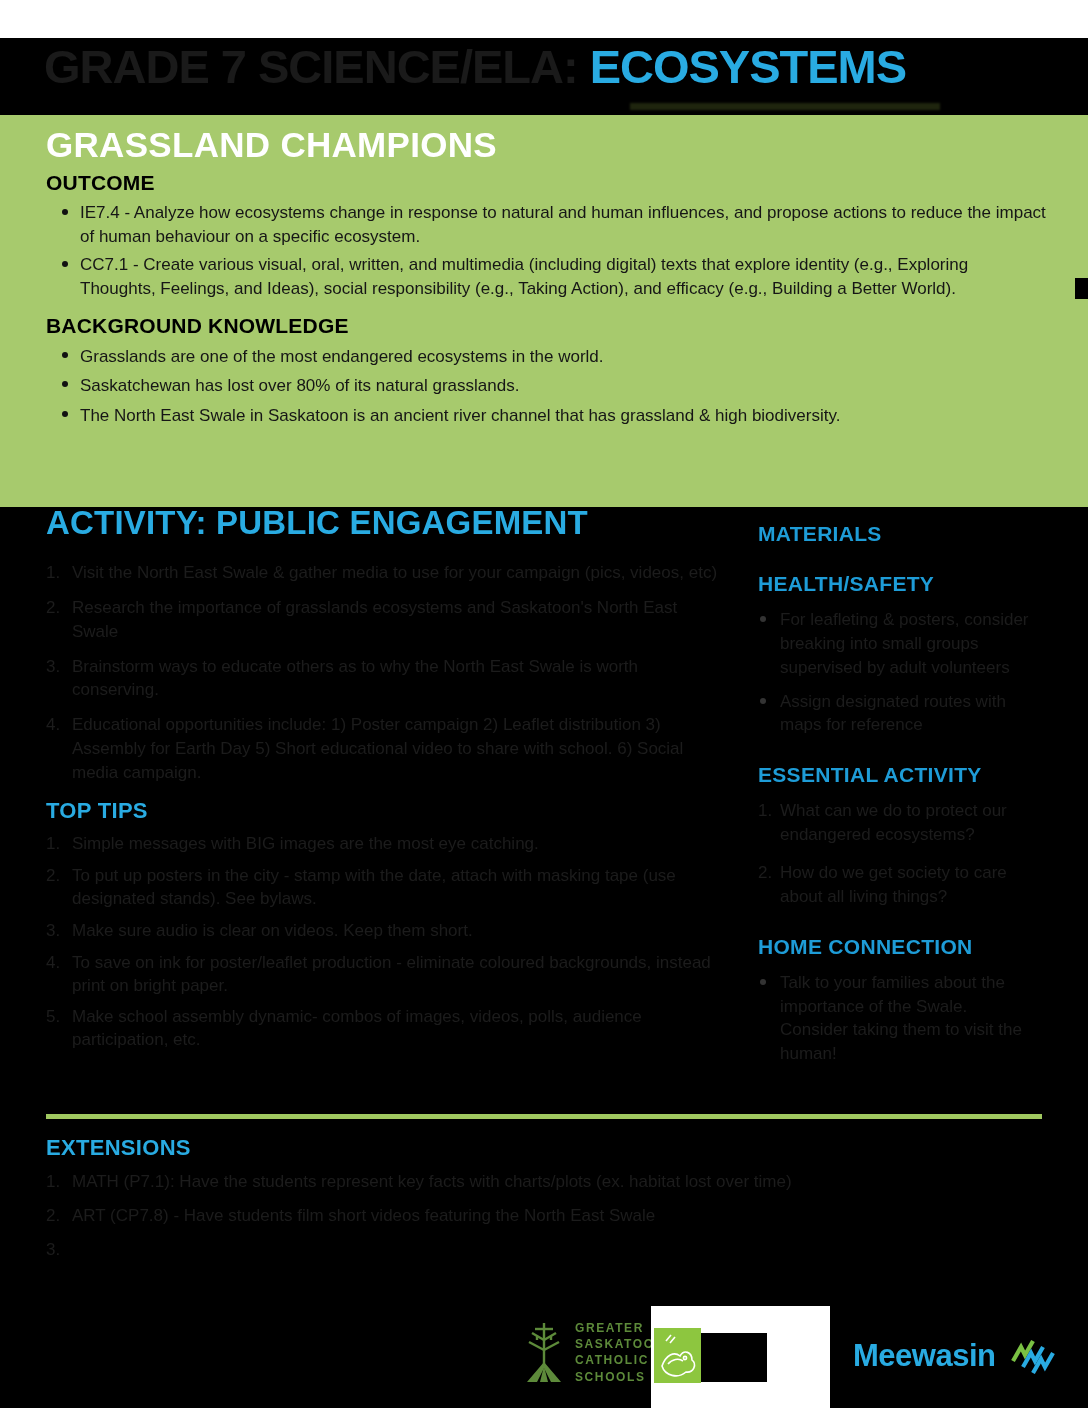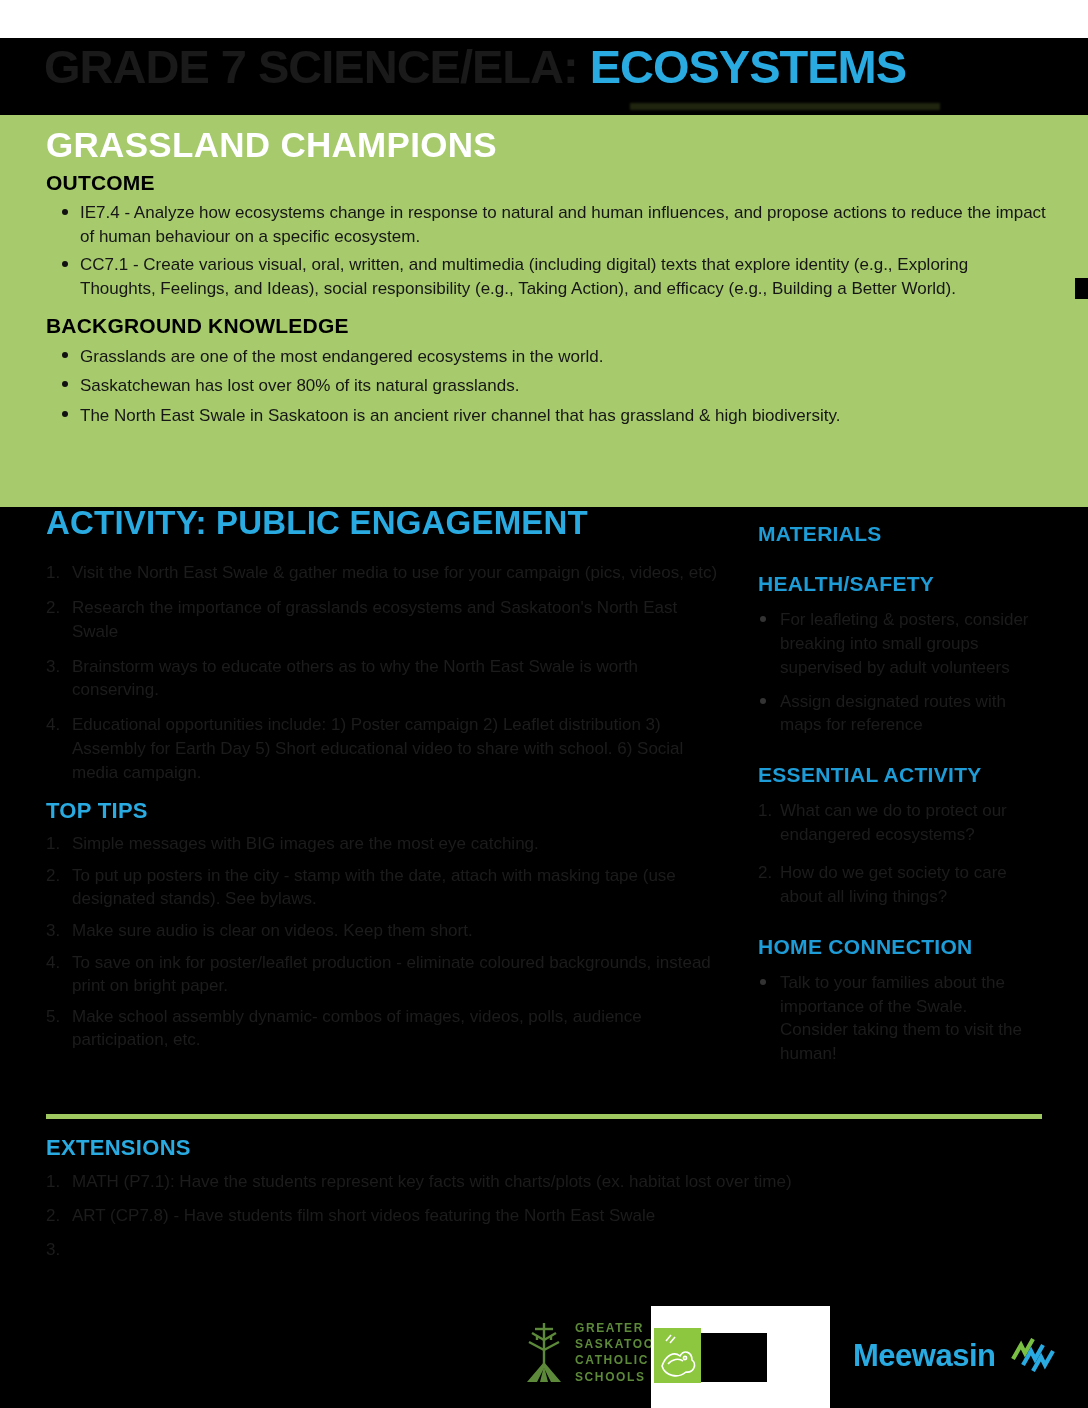--- a/index.html
+++ b/index.html
@@ -46,21 +46,21 @@
 
   .extensions { position:absolute; top:1136px; left:46px; width:1005px; }
   .extensions .num-item { margin-bottom:10px; line-height:1.4; }
 
   
   .gscs { position:absolute; left:522px; top:1320px; display:flex; align-items:flex-start; gap:9px; }
   .gscs-text { color:#5D8A3A; font-size:12px; font-weight:bold; letter-spacing:1.6px; line-height:1.35; text-transform:uppercase; }
   .partner-box { position:absolute; left:651px; top:1306px; width:179px; height:102px; background:#ffffff; }
   .p-green { position:absolute; left:3px; top:22px; width:47px; height:55px; background:#8DC63F; }
   .p-black { position:absolute; left:50px; top:27px; width:66px; height:49px; background:#000000; }
-  .meewasin { position:absolute; left:853px; top:1338px; display:flex; align-items:flex-start; gap:15px; }
+  .meewasin { position:absolute; left:853px; top:1338px; display:flex; align-items:flex-end; gap:15px; }
   .mw-text { color:#29ABE2; font-size:31px; font-weight:bold; letter-spacing:-0.5px; }
 </style>
 </head>
 <body>
 
 <div class="page">
 
   <div class="top-strip"></div>
 
   <div class="header-bar">

